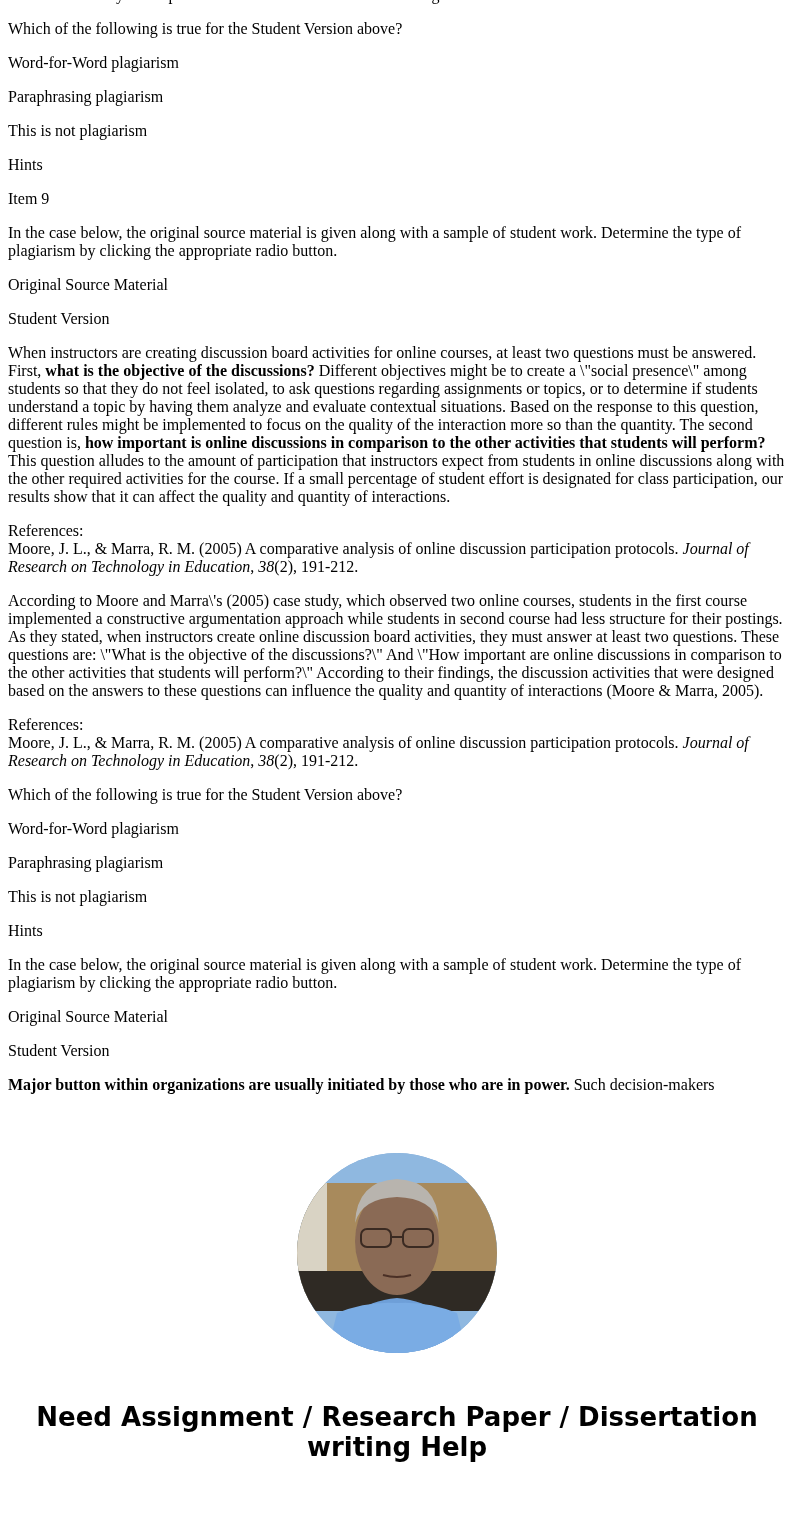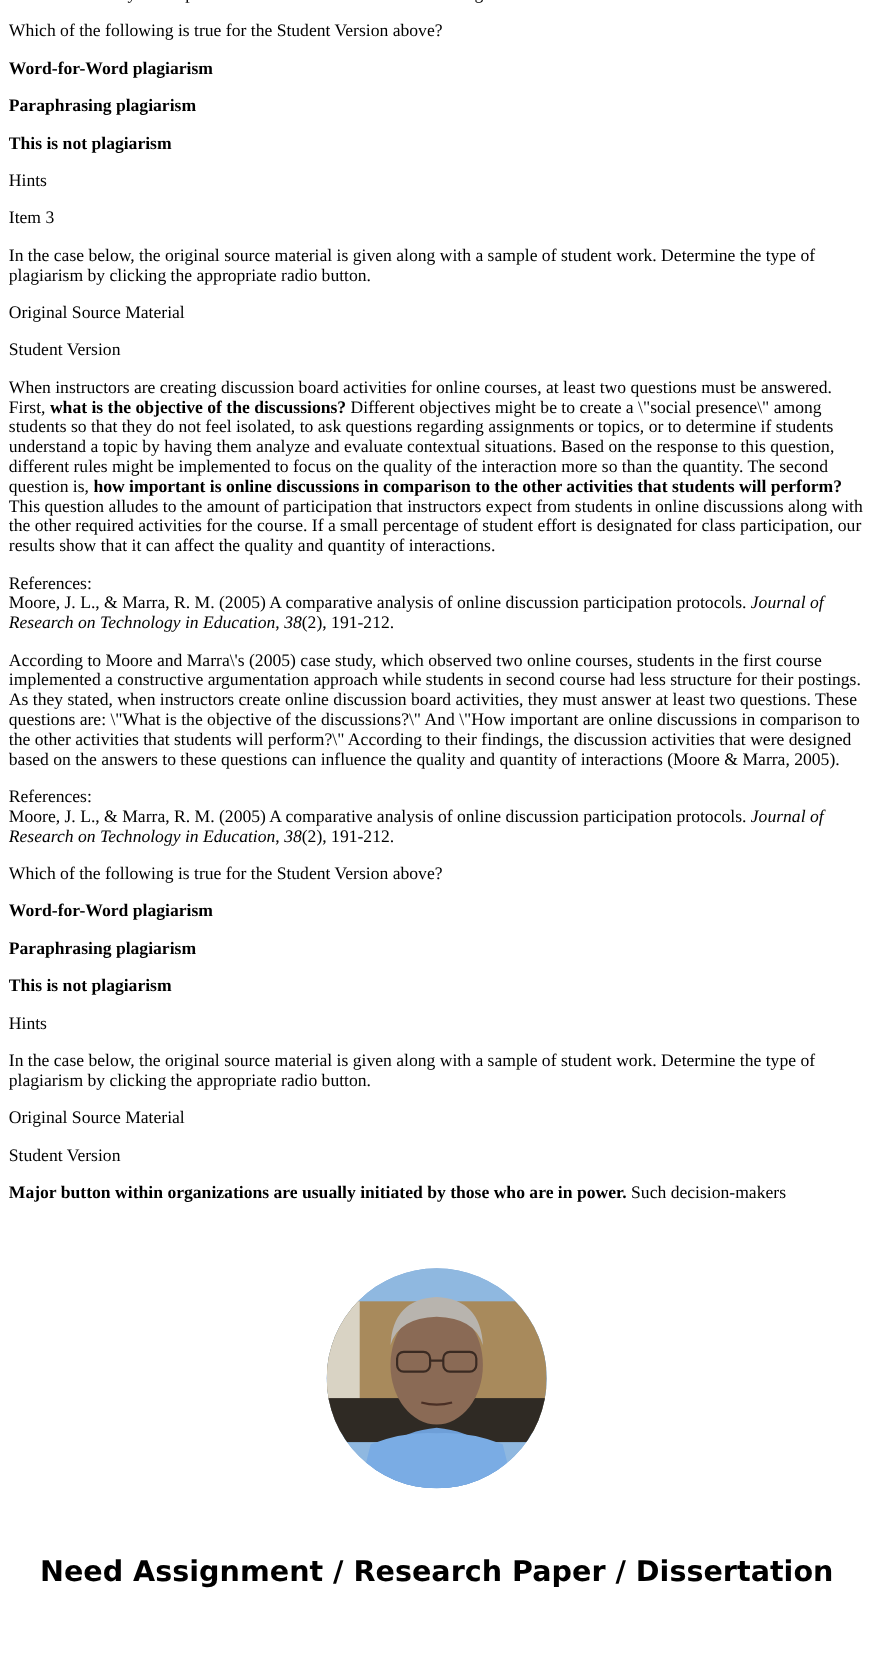--- a/index.html
+++ b/index.html
@@ -21,21 +21,21 @@
       position: absolute;
       left: 8px;
       right: 8px;
       top: -14px;
       height: 1136px;
       overflow: hidden;
     }
     .content p {
       margin: 0 0 16px 0;
     }
-    .bold { font-weight: bold; }
+    .bold { font-weight: normal; }
     .ref-block { margin: 0 0 16px 0; }
     .footer {
       position: absolute;
       left: 0;
       right: 0;
       top: 1122px;
       height: 401px;
       background: #ffffff;
     }
     .avatar {
@@ -53,34 +53,34 @@
       left: 0;
       right: 0;
       top: 280px;
       text-align: center;
       font-family: "DejaVu Sans", sans-serif;
       font-weight: bold;
       font-size: 26px;
       line-height: 30px;
       color: #000000;
     }
-    .promo div { margin: 12px; }
+    .promo div { margin: 0; }
   </style>
 </head>
 <body>
 
 <div class="content">
   <p>that no one theory can capture all the variables involved in learning.</p>
   <p>Which of the following is true for the Student Version above?</p>
   <p class="bold">Word-for-Word plagiarism</p>
   <p class="bold">Paraphrasing plagiarism</p>
   <p class="bold">This is not plagiarism</p>
   <p>Hints</p>
 
-  <p>Item 3</p>
+  <p>Item 9</p>
   <p>In the case below, the original source material is given along with a sample of student work. Determine the type of plagiarism by clicking the appropriate radio button.</p>
   <p>Original Source Material</p>
   <p>Student Version</p>
 
   <p><span>When instructors are creating discussion board activities for online courses, at least two questions must be answered. First, </span><b>what is the objective of the discussions?</b><span> Different objectives might be to create a \"social presence\" among students so that they do not feel isolated, to ask questions regarding assignments or topics, or to determine if students understand a topic by having them analyze and evaluate contextual situations. Based on the response to this question, different rules might be implemented to focus on the quality of the interaction more so than the quantity. The second question is, </span><b>how important is online discussions in comparison to the other activities that students will perform?</b><span> This question alludes to the amount of participation that instructors expect from students in online discussions along with the other required activities for the course. If a small percentage of student effort is designated for class participation, our results show that it can affect the quality and quantity of interactions.</span></p>
 
   <div class="ref-block">
     <div>References:</div>
     <div><span>Moore, J. L., &amp; Marra, R. M. (2005) A comparative analysis of online discussion participation protocols. </span><i>Journal of Research on Technology in Education</i><span>, </span><i>38</i><span>(2), 191-212.</span></div>
   </div>
@@ -116,14 +116,15 @@
       <ellipse cx="100" cy="88" rx="42" ry="54" fill="#8a6a55"></ellipse>
       <path d="M58 70 Q60 28 100 26 Q140 28 142 70 Q135 45 100 44 Q65 45 58 70 Z" fill="#b8b4ae"></path>
       <rect x="64" y="76" width="30" height="18" rx="6" fill="none" stroke="#3a2a22" stroke-width="2"></rect>
       <rect x="106" y="76" width="30" height="18" rx="6" fill="none" stroke="#3a2a22" stroke-width="2"></rect>
       <line x1="94" y1="84" x2="106" y2="84" stroke="#3a2a22" stroke-width="2"></line>
       <path d="M86 122 Q100 126 114 122" stroke="#4a2f25" stroke-width="2" fill="none"></path>
     </svg>
   </div>
   <div class="promo">
     <div>Need Assignment / Research Paper / Dissertation</div>
+    <div>writing Help</div>
   </div>
 </div>
 
 </body></html>

